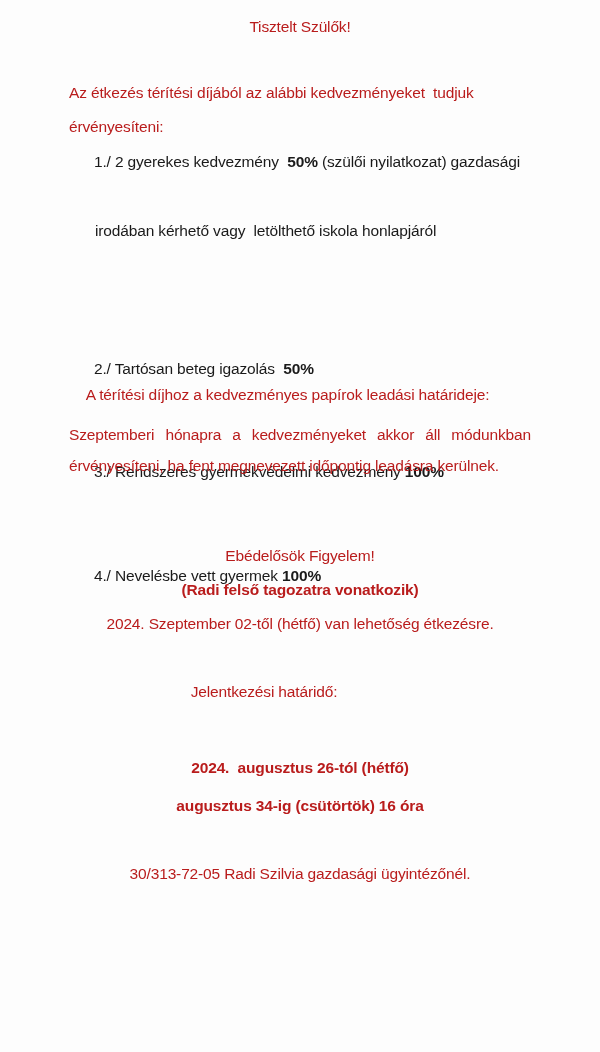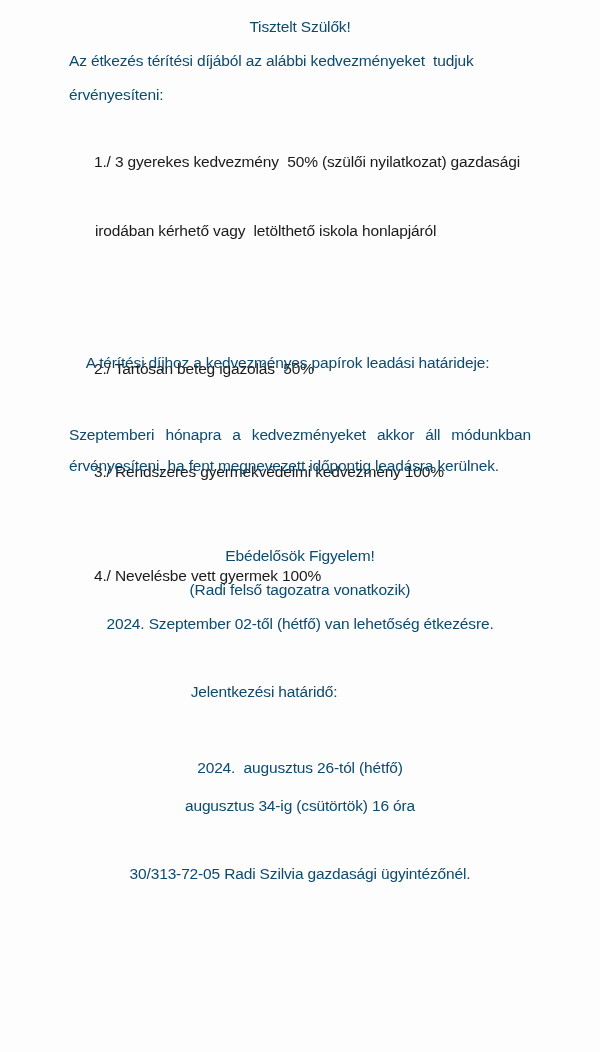--- a/index.html
+++ b/index.html
@@ -23,28 +23,28 @@
     box-sizing: border-box;
     padding: 0;
   }
 
   
   .blk {
     position: absolute;
     font-size: 15.5px;
     line-height: 34px;
     letter-spacing: -0.15px;
-    color: #0c4a6e;
+    color: #b91c1c;
     white-space: pre-wrap;
   }
 
   .center   { text-align: center; }
-  .left     { text-align: left; }
+  .left     { text-align: left; margin-top: 32px; }
   .justify  { text-align: justify; text-align-last: left; }
-  .bold     { font-weight: normal; }
+  .bold     { font-weight: bold; }
 
   
   #title {
     left: 0;
     top: 10px;
     width: 600px;
   }
 
   
   #intro {
@@ -145,21 +145,21 @@
 
 <div class="page">
 
   <div class="blk center" id="title">Tisztelt Szülők!</div>
 
   <div class="blk left" id="intro">Az étkezés térítési díjából az alábbi kedvezményeket  tudjuk érvényesíteni:</div>
 
   <div class="list-wrap">
 
     <div class="list-item">
-      <span>1./</span><span> </span><span>3 gyerekes kedvezmény  </span><span class="bold">50%</span><span> (szülői nyilatkozat) gazdasági</span>
+      <span>1./</span><span> </span><span>2 gyerekes kedvezmény  </span><span class="bold">50%</span><span> (szülői nyilatkozat) gazdasági</span>
       <span class="cont">irodában kérhető vagy  letölthető iskola honlapjáról</span>
     </div>
 
     <div class="list-item">
       <span>2./</span><span> </span><span>Tartósan beteg igazolás  </span><span class="bold">50%</span><span></span>
     </div>
 
     <div class="list-item">
       <span>3./</span><span> </span><span>Rendszeres gyermekvédelmi kedvezmény </span><span class="bold">100%</span><span></span>
     </div>

